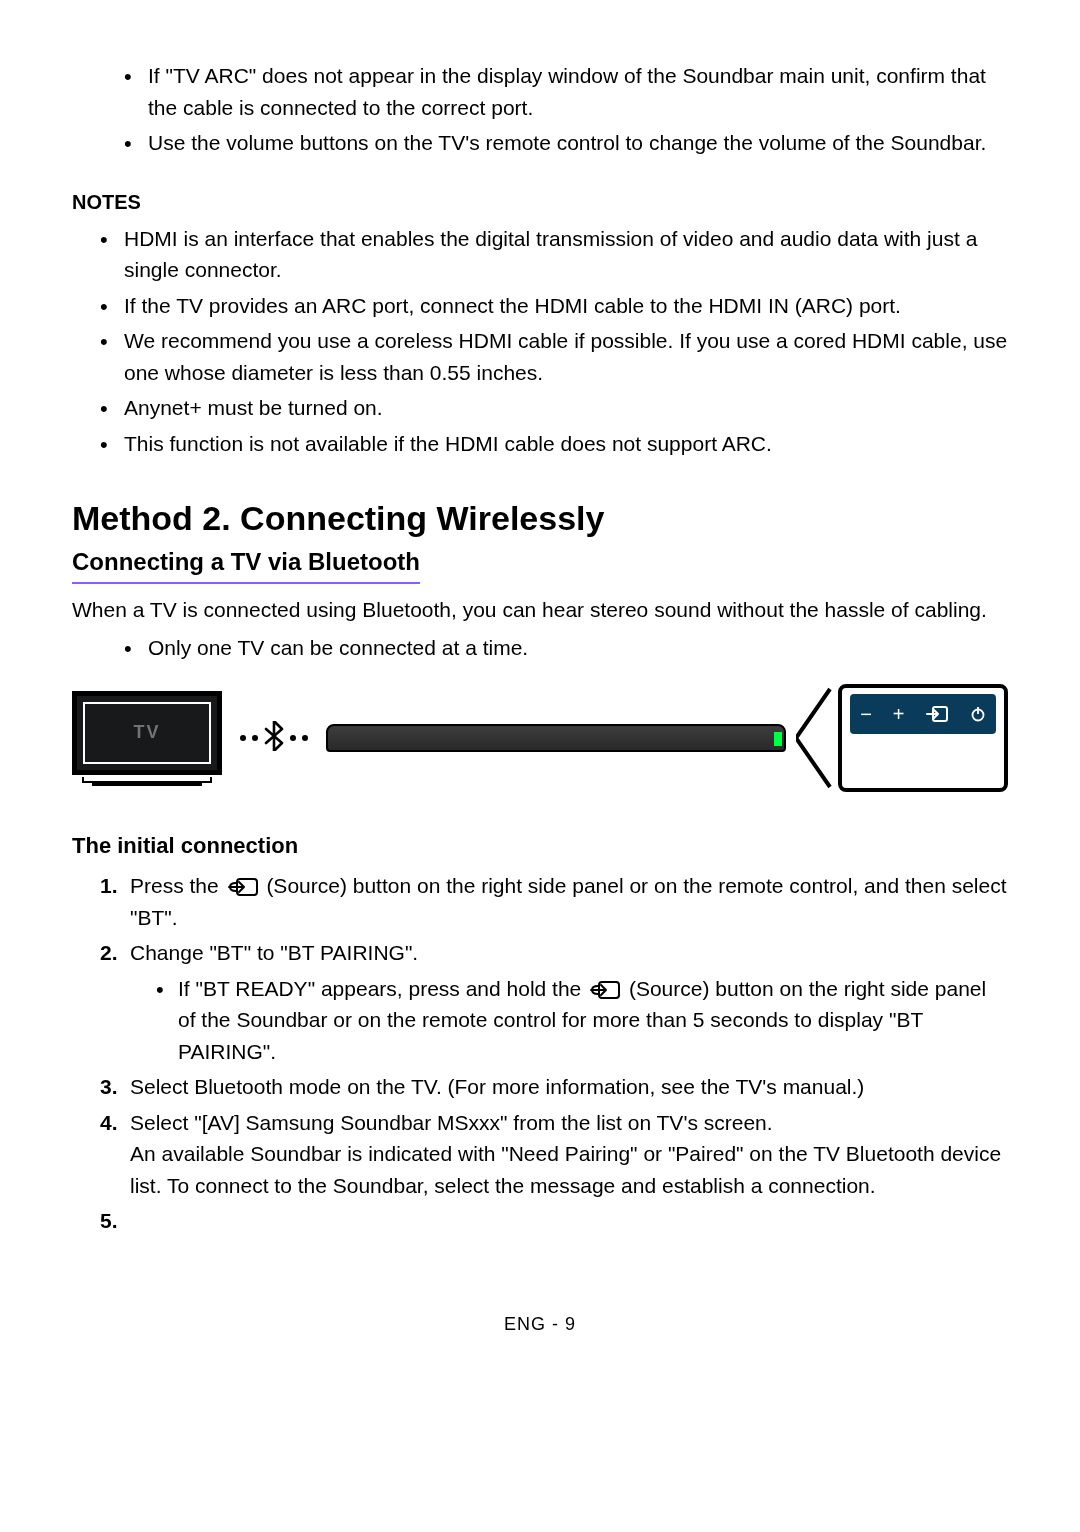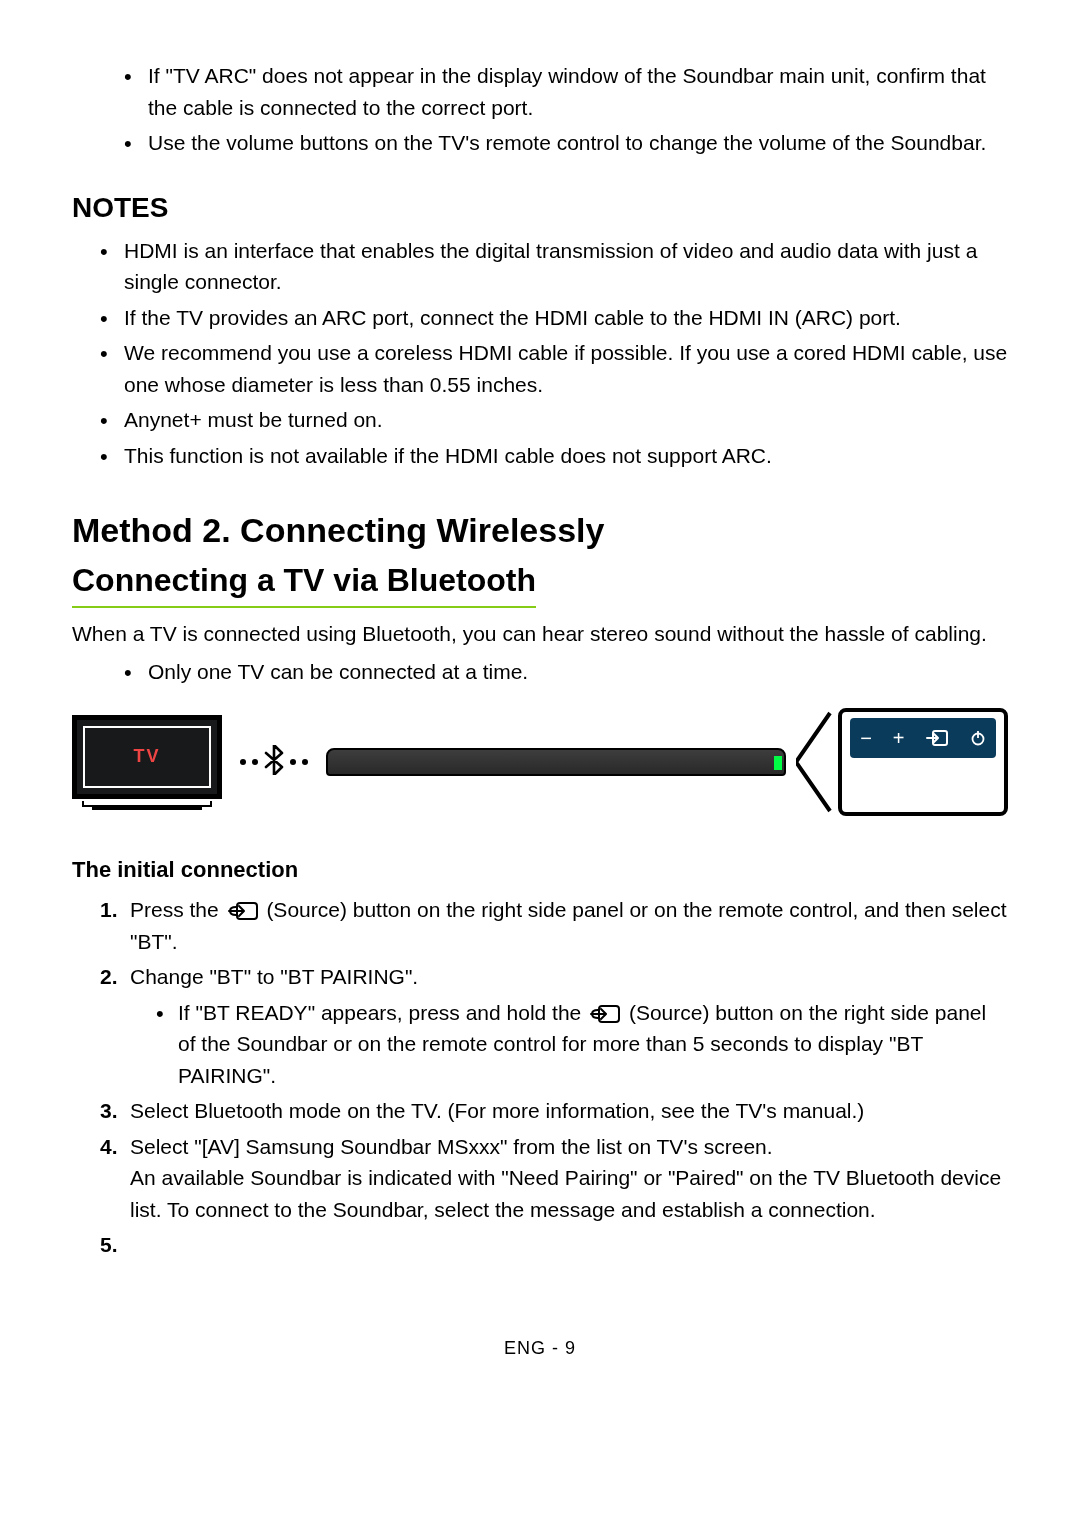--- a/index.html
+++ b/index.html
@@ -10,42 +10,42 @@
     background: #fff;
     padding: 60px 72px 40px 72px;
     line-height: 1.5;
     font-size: 21px;
   }
   .top-list { margin-left: 52px; margin-bottom: 28px; }
   .top-list li { margin-bottom: 4px; list-style: none; position: relative; padding-left: 24px; }
   .top-list li::before {
     content: "•"; position: absolute; left: 0; top: 0; font-size: 22px;
   }
-  .notes-head { font-weight: bold; margin-bottom: 6px; font-size: 28px; }
+  .notes-head { font-weight: bold; margin-bottom: 6px; font-size: 20px; }
   .notes-list { margin-left: 28px; margin-bottom: 34px; }
   .notes-list li { list-style: none; position: relative; padding-left: 24px; margin-bottom: 4px; }
   .notes-list li::before {
     content: "•"; position: absolute; left: 0; top: 0; font-size: 22px;
   }
   h2.method { font-size: 34px; font-weight: bold; }
   h3.bt-head {
-    font-size: 32px; font-weight: bold; color: #000;
-    border-bottom: 2px solid #84cc16; display: inline-block; padding-bottom: 2px;
+    font-size: 24px; font-weight: bold; color: #000;
+    border-bottom: 2px solid #8b5cf6; display: inline-block; padding-bottom: 2px;
     margin-bottom: 10px;
   }
   .bt-intro { margin-bottom: 6px; }
   .one-tv-list { margin-left: 52px; margin-bottom: 20px; }
   .one-tv-list li { list-style: none; position: relative; padding-left: 24px; }
   .one-tv-list li::before { content: "•"; position: absolute; left: 0; top: 0; font-size: 22px; }
 
   .diagram { display: flex; align-items: center; gap: 18px; margin-bottom: 36px; width: 100%; }
   .tv-box {
     width: 150px; height: 84px; border: 5px solid #000; position: relative;
     display: flex; align-items: center; justify-content: center;
-    color: #ef4444; background: #17191a; font-weight: bold; letter-spacing: 2px; font-size: 18px;
+    color: #737373; background: #17191a; font-weight: bold; letter-spacing: 2px; font-size: 18px;
   }
   .tv-box::before {
     content: ""; position: absolute; left: 6px; right: 6px; top: 6px; bottom: 6px;
     border: 2px solid #fff;
   }
   .tv-stand { width: 130px; height: 6px; border: 2px solid #000; margin: 2px auto 0 auto; border-top: none; }
   .tv-stand-bar { width: 110px; height: 3px; background: #000; margin: 0 auto; }
   .tv-wrap { display: flex; flex-direction: column; align-items: center; }
 
   .bt-dots { display: flex; align-items: center; gap: 6px; font-size: 18px; }

